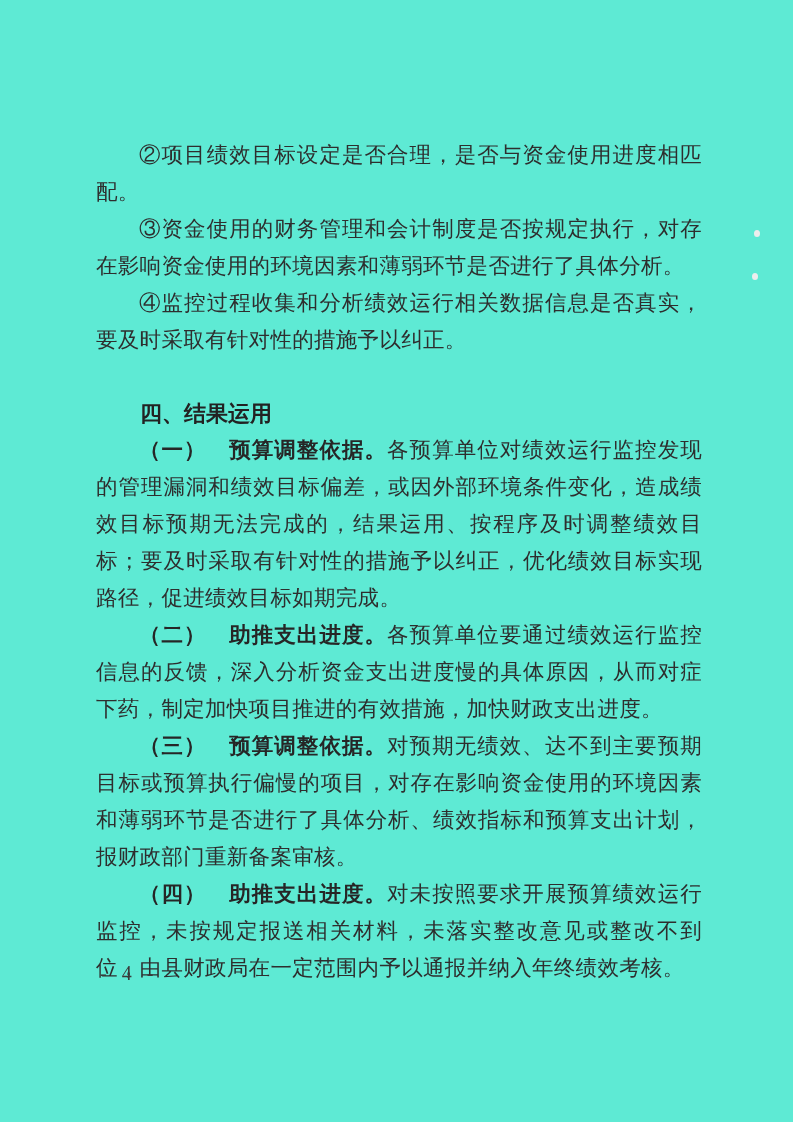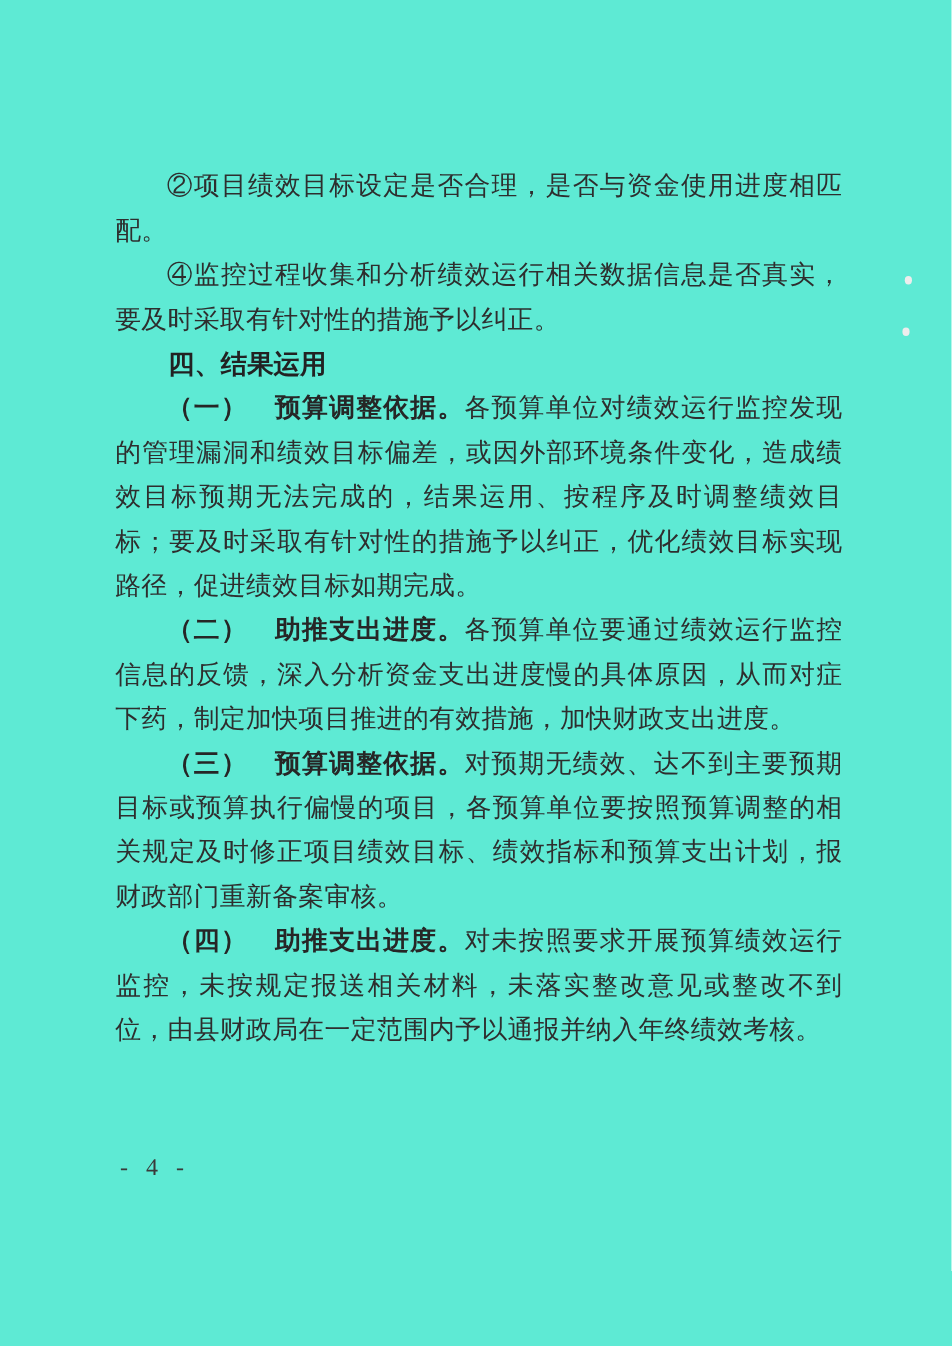--- a/index.html
+++ b/index.html
@@ -34,20 +34,21 @@
     font-weight: bold;
     color: #262626;
   }
   .section-heading {
     font-family: "Liberation Sans", "DejaVu Sans", sans-serif;
     font-weight: bold;
     font-size: 22px;
     line-height: 37px;
     text-indent: 2em;
     color: #222222;
+    margin-top: 36px;
   }
   .page-number {
     position: absolute;
     left: 100px;
     top: 962px;
     font-size: 20px;
     letter-spacing: 5px;
     color: #3a3a3a;
     font-family: "Liberation Serif", "DejaVu Serif", serif;
   }
@@ -63,30 +64,31 @@
 </style>
 </head>
 <body>
 
 <div class="page">
 
   <div class="content">
 
     <p class="body-para"><span>②项目绩效目标设定是否合理，是否与资金使用进度相匹配。</span></p>
 
+    <p class="body-para"><span>③资金使用的财务管理和会计制度是否按规定执行，对存在影响资金使用的环境因素和薄弱环节是否进行了具体分析。</span></p>
 
     <p class="body-para"><span>④监控过程收集和分析绩效运行相关数据信息是否真实，要及时采取有针对性的措施予以纠正。</span></p>
 
     <p class="section-heading">四、结果运用</p>
 
     <p class="body-para"><span class="lead">（一）　预算调整依据。</span><span>各预算单位对绩效运行监控发现的管理漏洞和绩效目标偏差，或因外部环境条件变化，造成绩效目标预期无法完成的，结果运用、按程序及时调整绩效目标；要及时采取有针对性的措施予以纠正，优化绩效目标实现路径，促进绩效目标如期完成。</span></p>
 
     <p class="body-para"><span class="lead">（二）　助推支出进度。</span><span>各预算单位要通过绩效运行监控信息的反馈，深入分析资金支出进度慢的具体原因，从而对症下药，制定加快项目推进的有效措施，加快财政支出进度。</span></p>
 
-    <p class="body-para"><span class="lead">（三）　预算调整依据。</span><span>对预期无绩效、达不到主要预期目标或预算执行偏慢的项目，各预算单位要按照预算调整的相关规定及时修正项目绩效目标、绩效指标和预算支出计划，报财政部门重新备案审核。</span></p>
+    <p class="body-para"><span class="lead">（三）　预算调整依据。</span><span>对预期无绩效、达不到主要预期目标或预算执行偏慢的项目，对存在影响资金使用的环境因素和薄弱环节是否进行了具体分析、绩效指标和预算支出计划，报财政部门重新备案审核。</span></p>
 
     <p class="body-para"><span class="lead">（四）　助推支出进度。</span><span>对未按照要求开展预算绩效运行监控，未按规定报送相关材料，未落实整改意见或整改不到位，由县财政局在一定范围内予以通报并纳入年终绩效考核。</span></p>
 
   </div>
 
   <div class="page-number">- 4 -</div>
 
   <div class="scan-speck speck-1"></div>
   <div class="scan-speck speck-2"></div>
 

